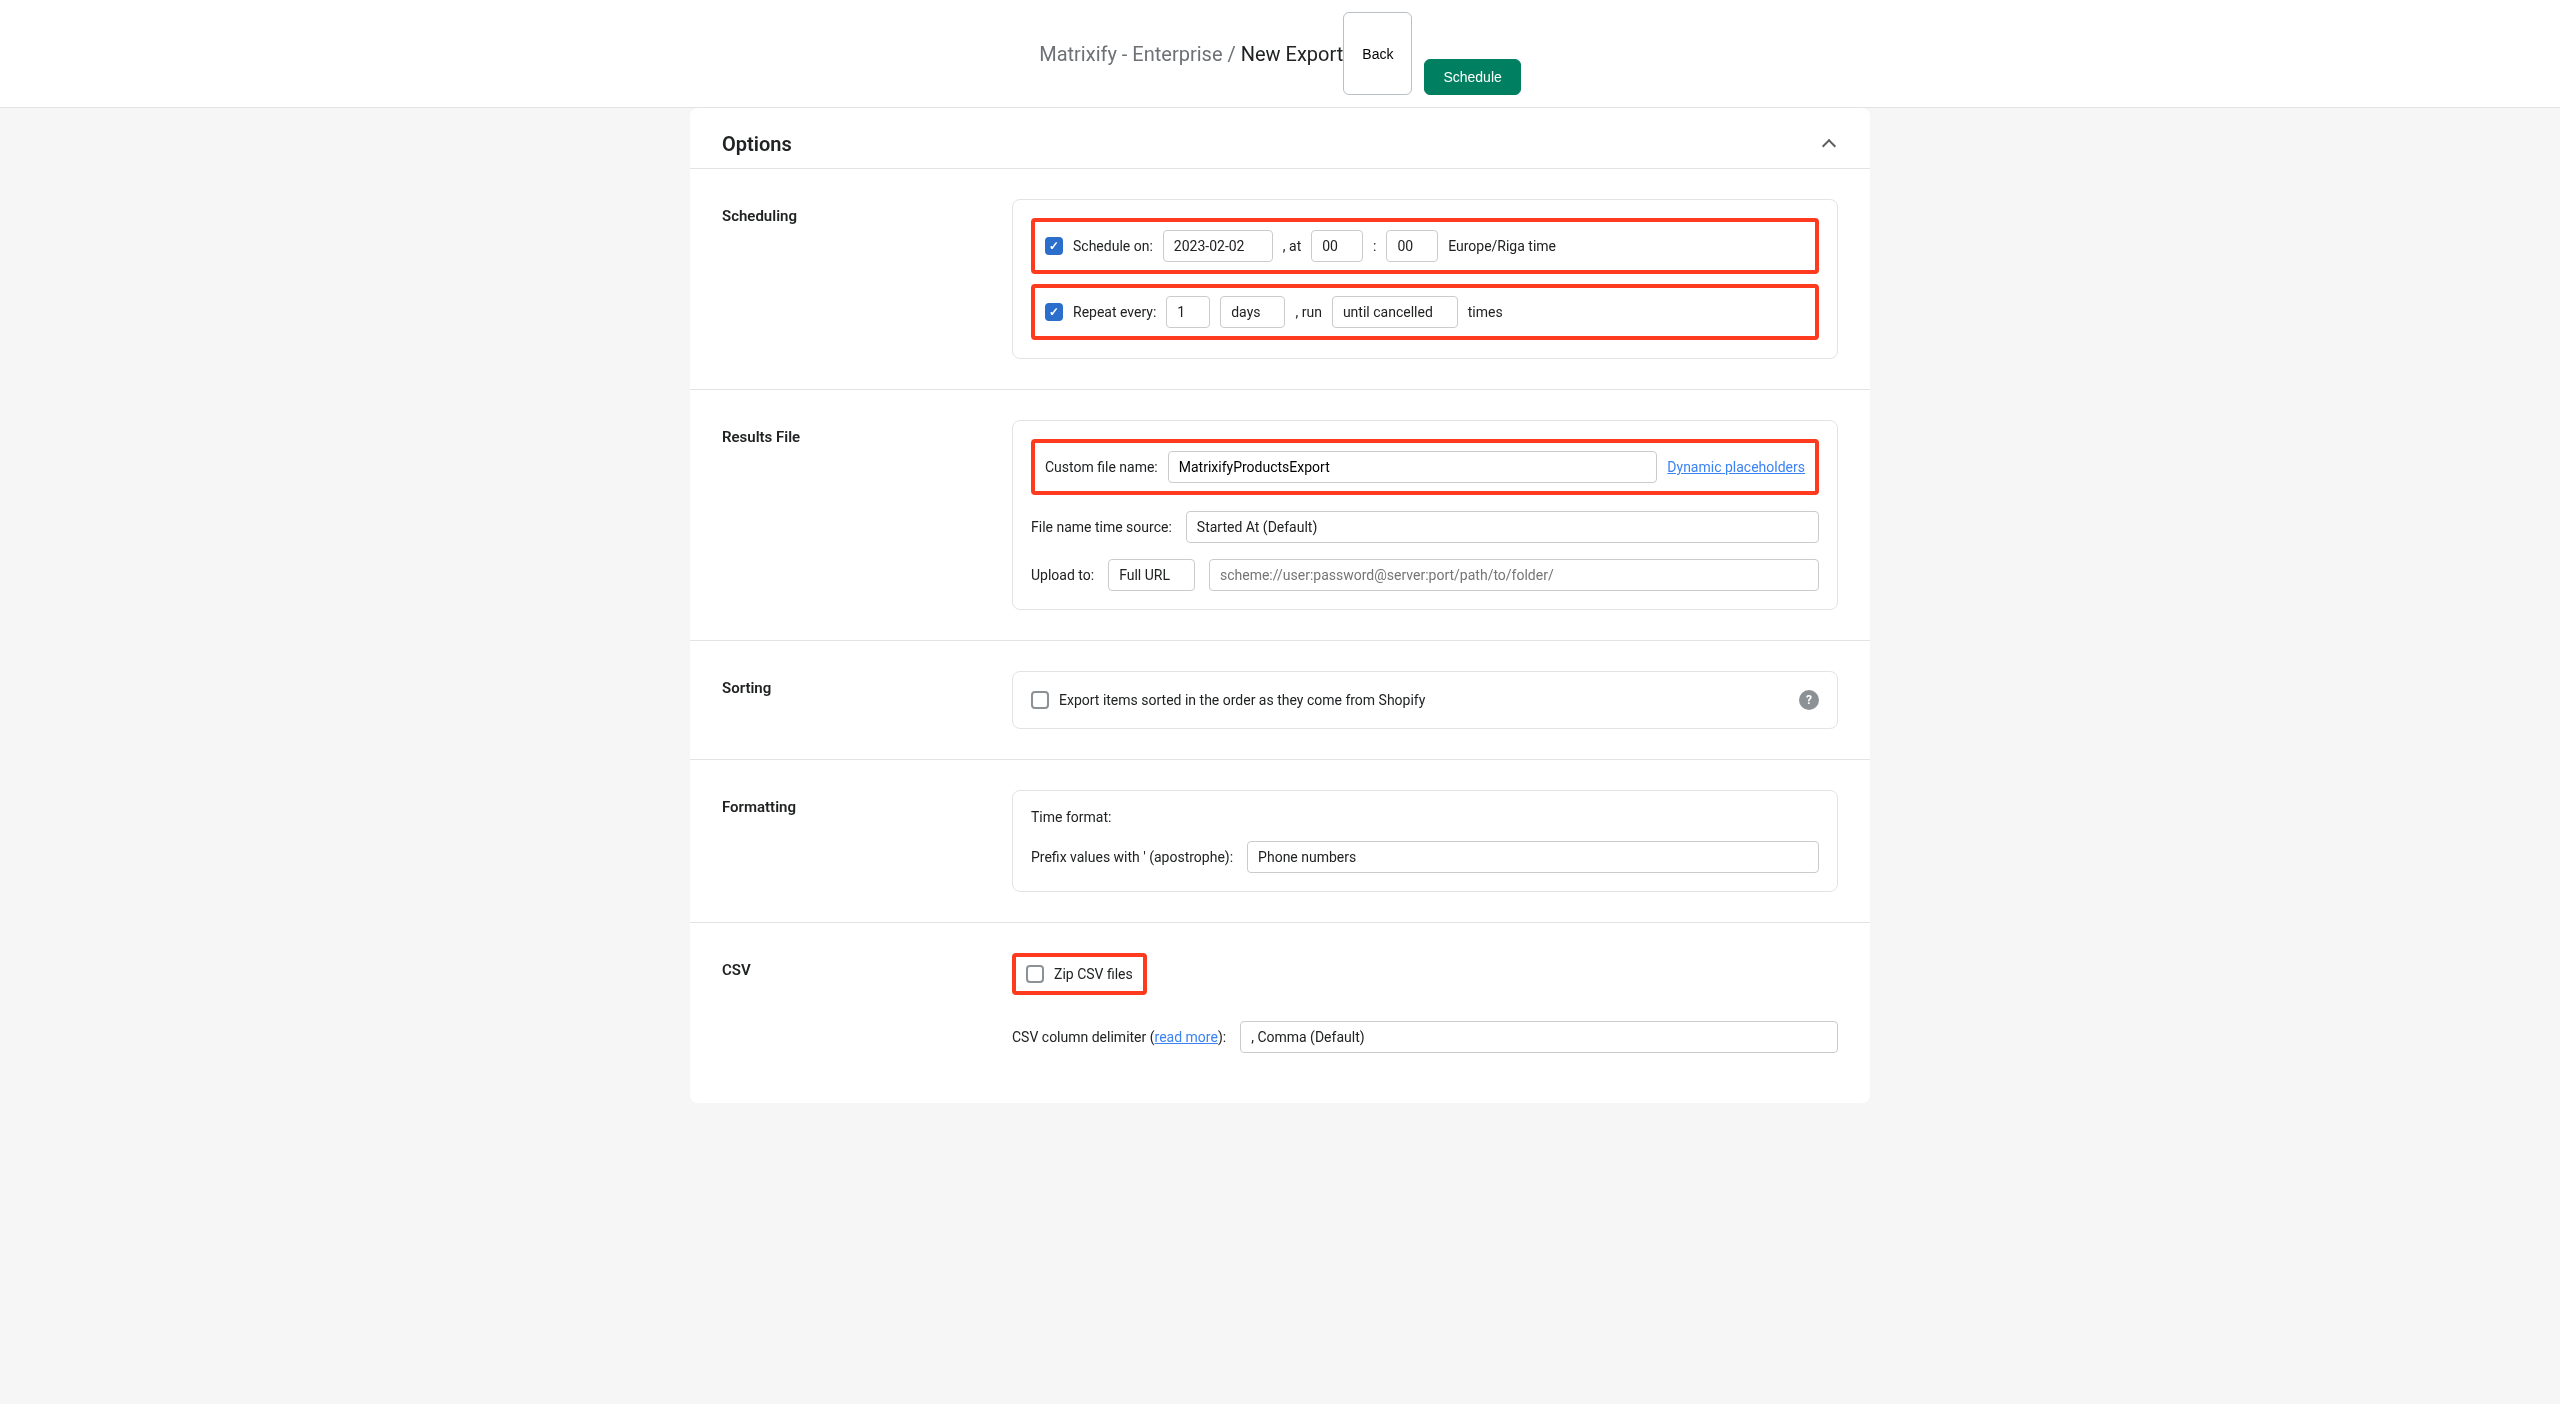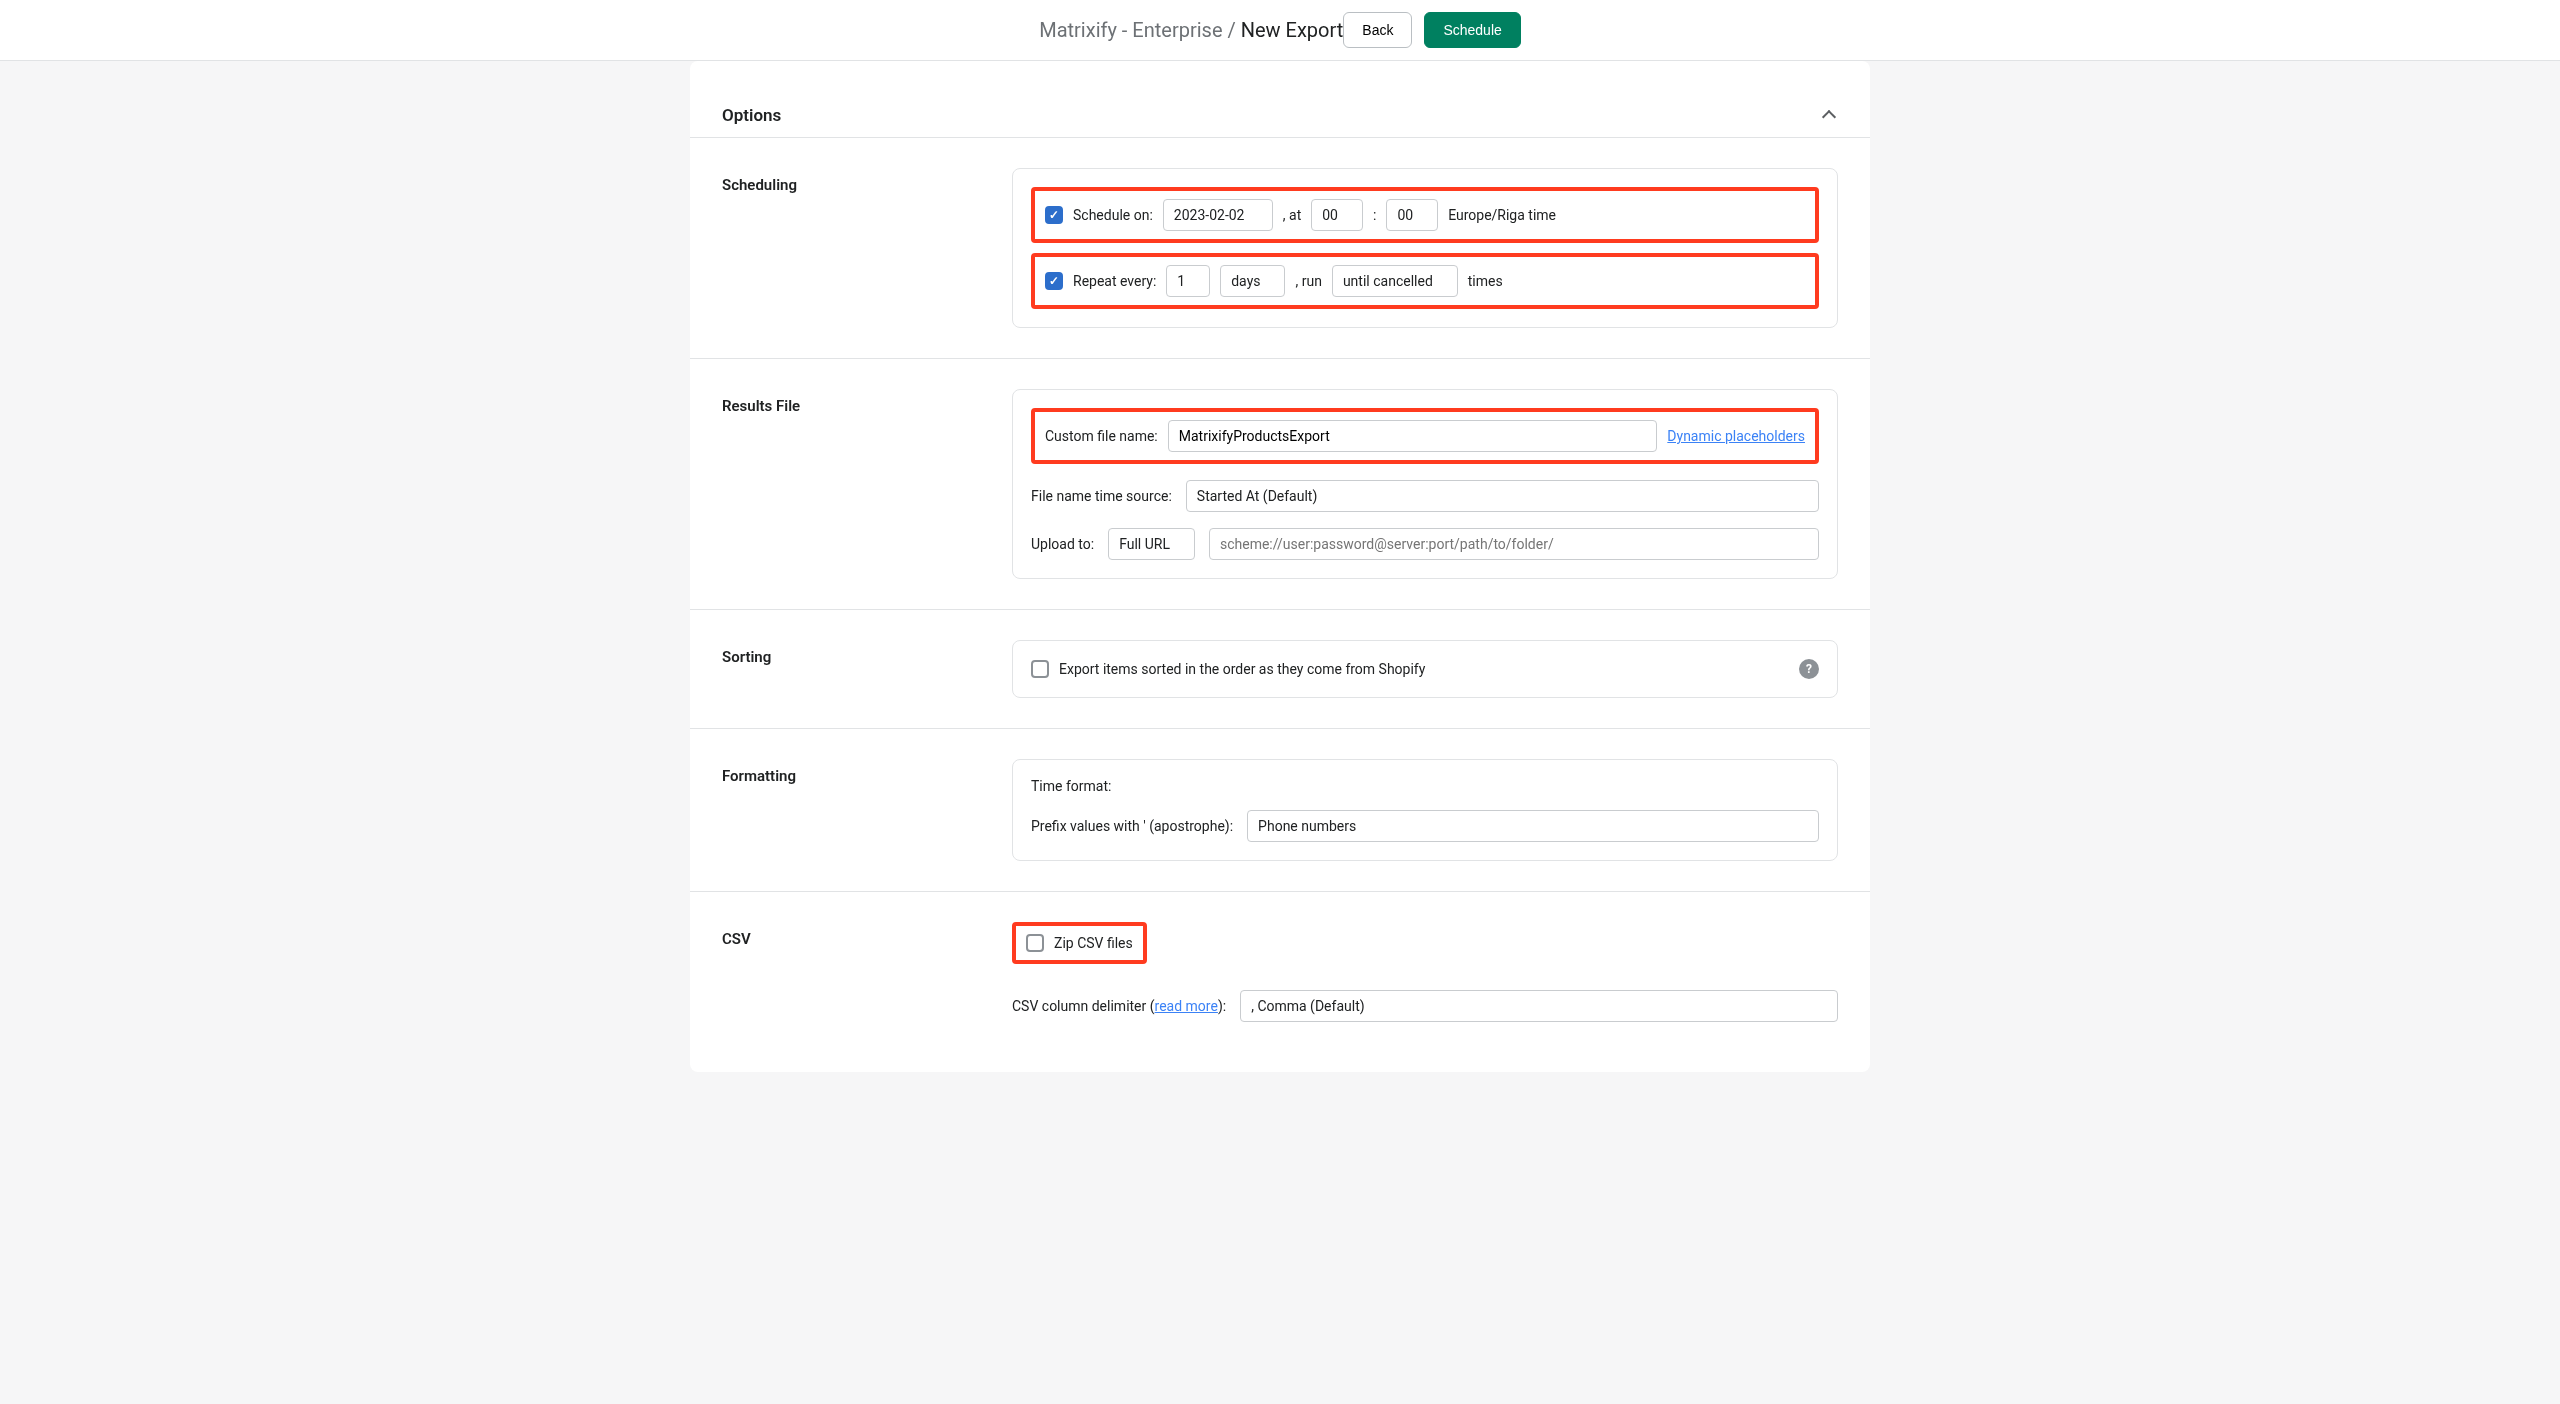--- a/index.html
+++ b/index.html
@@ -30,41 +30,41 @@
   font-size: 14px;
   cursor: pointer;
   border: 1px solid #babfc3;
   background: #fff;
 }
 .btn-primary {
   background: #008060;
   border-color: #008060;
   color: #fff;
   font-weight: 500;
+  margin-top: 47px;
 }
 .page-body {
   display: flex;
   justify-content: center;
   padding: 0;
 }
 .content-wrap {
   width: 1180px;
   background: #fff;
   border-radius: 8px;
   margin-top: 0;
   padding: 24px 0 40px;
 }
 .section-head {
   display: flex;
   justify-content: space-between;
   align-items: center;
   padding: 0 32px 12px;
-  font-size: 17px;
+  font-size: 20px;
   font-weight: 600;
-  margin-top: 20px;
 }
 .section-row {
   display: flex;
   padding: 30px 32px;
   border-top: 1px solid #e1e3e5;
 }
 .section-row:first-of-type { border-top: none; }
 .section-label {
   width: 290px;
   font-size: 15px;

